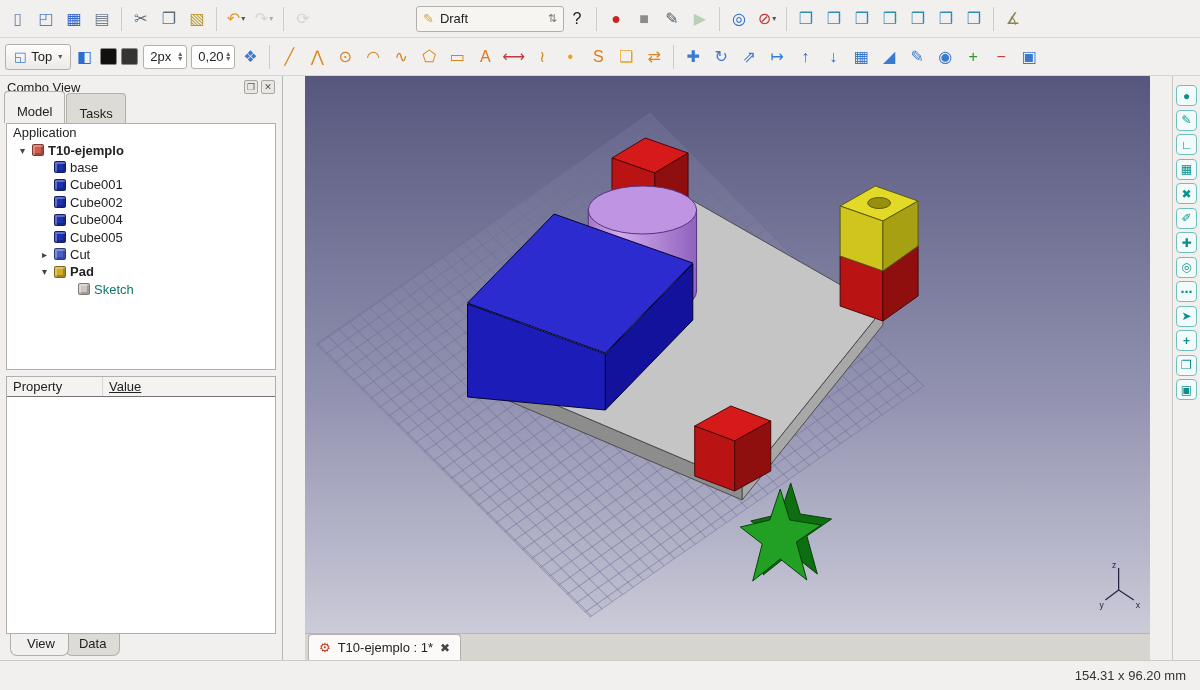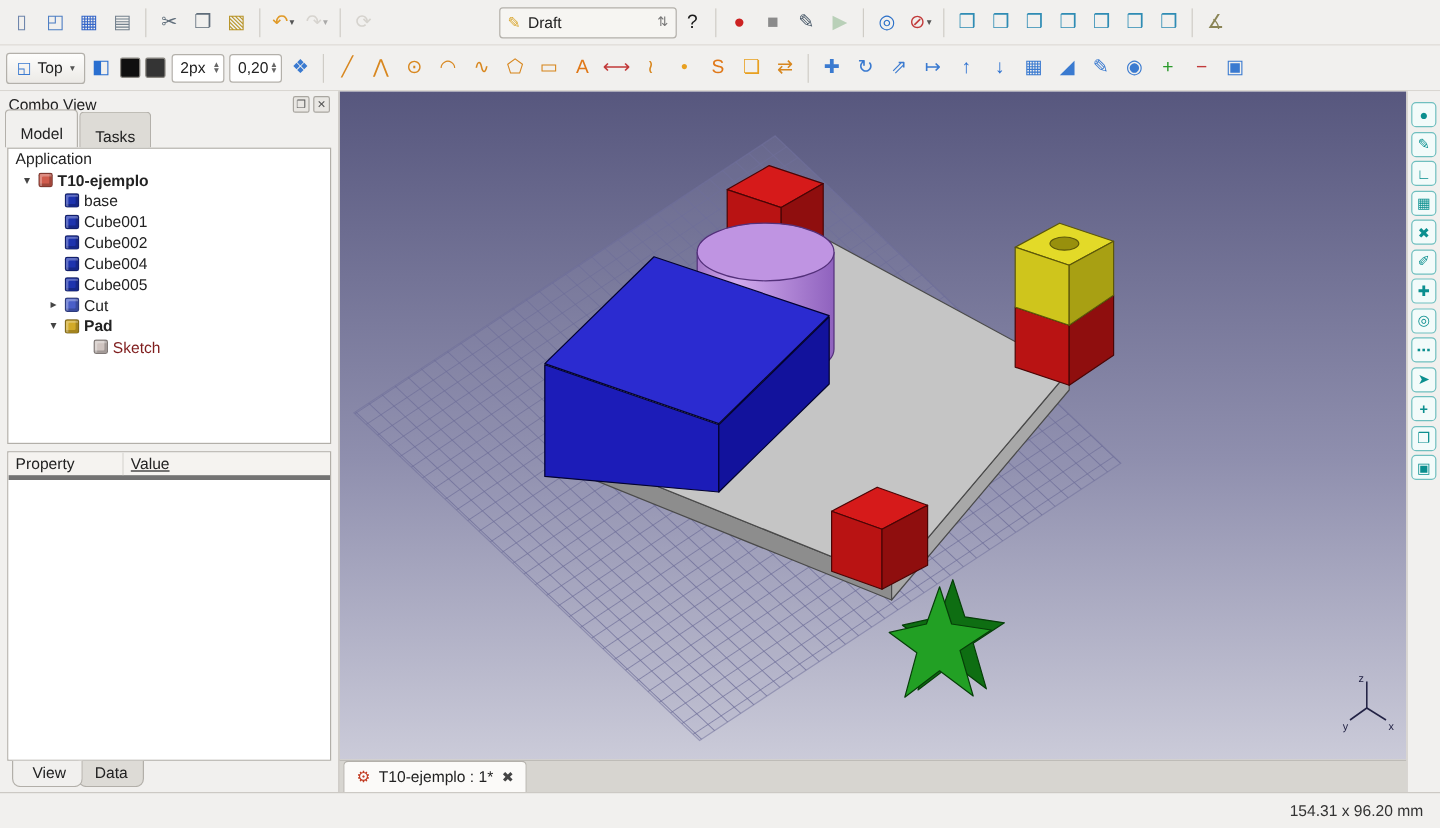--- a/index.html
+++ b/index.html
@@ -23,44 +23,44 @@
   .combo .combo-spin { color:#777; font-size:11px; }
 
   .top-btn { display:flex; align-items:center; gap:5px; height:26px; padding:0 8px; border:1px solid #b3b0aa; border-radius:3px;
              background:linear-gradient(#fdfdfc,#eceae6); }
   .swatch { width:17px; height:17px; border:1px solid #8a8781; border-radius:2px; }
   .spin { display:flex; align-items:center; height:24px; border:1px solid #b3b0aa; border-radius:3px; background:#fff; padding:0 2px 0 6px; margin:0 2px; }
   .spin-val { min-width:26px; }
   .spin-arrows { display:flex; flex-direction:column; justify-content:center; line-height:.6; color:#666; font-size:8px; padding:0 2px; }
 
   
-  .main { display:flex; height:584px; }
+  .main { display:flex; height:584px;gap:22px; }
 
   .panel { width:283px; background:#f1f0ee; border-right:1px solid #b9b6b1; display:flex; flex-direction:column; }
   .panel-head { height:22px; display:flex; align-items:center; padding:0 7px; }
   .win-btns { margin-left:auto; display:flex; gap:3px; }
   .win-btn { width:14px; height:14px; border:1px solid #a9a6a0; background:#e9e7e3; color:#555; font-size:9px; line-height:12px; text-align:center; border-radius:2px; }
   .panel-tabs { display:flex; align-items:flex-end; height:25px; padding-left:4px; gap:1px; }
   .ptab { padding:12px 12px 2px; border:1px solid #b3b0aa; border-bottom:none; border-radius:4px 4px 0 0; background:#dddbd6; }
   .ptab.active { background:#f1f0ee; padding-bottom:4px; }
 
   .tree-box { margin:0 6px; background:#fff; border:1px solid #b2afa9; height:247px; display:flex; flex-direction:column; overflow:hidden; }
   .tree-header { background:#f5f3f0; border-bottom:1px solid #dad7d2; padding:2px 6px; }
   .tree-row { display:flex; align-items:center; height:17.4px; gap:4px; padding-left:6px; white-space:nowrap; }
   .tree-row[data-level="1"]{ padding-left:10px; }
   .tree-row[data-level="2"]{ padding-left:32px; }
   .tree-row[data-level="3"]{ padding-left:56px; }
   .tree-row[data-bold="1"] .tree-label { font-weight:bold;text-align:center; }
-  .tree-row[data-gray="1"] .tree-label { color:#7f1d1d;text-align:right; }
+  .tree-row[data-gray="1"] .tree-label { color:#0f766e;text-align:right; }
   .tree-arrow { width:11px; font-size:10px; color:#444; text-align:center; flex:none; }
   .tree-icon { width:12px; height:12px; flex:none; border-radius:2px; border:1px solid rgba(0,0,0,.38);
                box-shadow:inset 2px 2px 0 rgba(255,255,255,.3), inset -2px -2px 0 rgba(0,0,0,.22); }
 
   .prop-box { margin:6px 6px 0; background:#fff; border:1px solid #b2afa9; flex:1; display:flex; flex-direction:column; overflow:hidden; }
-  .prop-head { display:flex; background:#f5f3f0; border-bottom:4px solid #737373; }
+  .prop-head { display:flex; background:#f5f3f0; border-bottom:1px solid #737373; }
   .prop-col1 { width:96px; padding:2px 6px; border-right:1px solid #dad7d2; }
   .prop-col2 { flex:1; padding:2px 6px;text-decoration:underline; }
   .prop-body { flex:1; background:#fff; }
 
   .bottom-tabs { height:26px; display:flex; align-items:flex-start; padding-left:10px; }
   .btab { padding:2px 13px 4px; border:1px solid #b2afa9; border-top:none; border-radius:0 0 7px 7px; background:#dddbd6; margin-right:-4px; }
   .btab.active { background:#f1f0ee; z-index:2; position:relative;padding-left:16px; }
 
   .center { flex:1; min-width:0; display:flex; flex-direction:column; }
   .viewport { flex:1; position:relative; overflow:hidden; }

